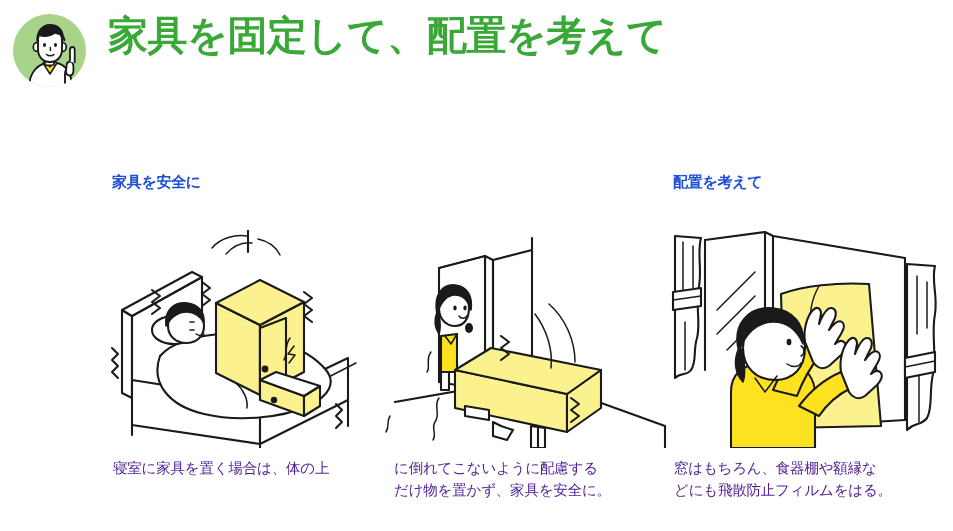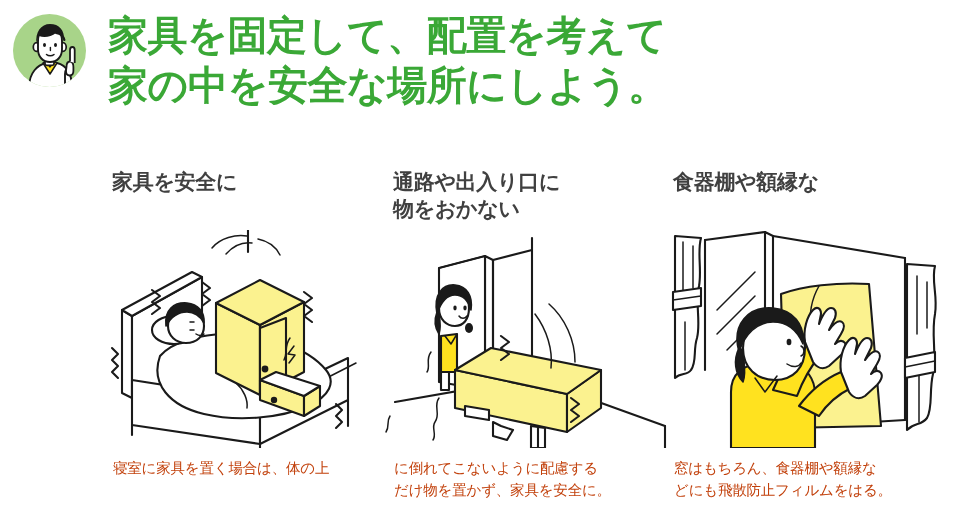--- a/index.html
+++ b/index.html
@@ -68,26 +68,27 @@
     height: 379px;
   }
   .col-1 { left: 108px; }
   .col-2 { left: 389px; }
   .col-3 { left: 669px; }
 
   .col-heading {
     position: absolute;
     left: 4px;
     top: 16px;
-    color: #404040;
+    color: #1d4ed8;
     font-weight: bold;
-    font-size: 21px;
+    font-size: 15px;
     line-height: 27px;
     letter-spacing: -0.3px;
     white-space: nowrap;
+    text-align: right;
   }
   .col-heading .hd-line {
     display: block;
   }
 
   .col-art {
     position: absolute;
     left: 0;
     top: 78px;
     width: 285px;
@@ -97,21 +98,21 @@
     display: block;
     width: 100%;
     height: 100%;
   }
 
   .col-caption {
     position: absolute;
     left: 5px;
     top: 305px;
     width: 282px;
-    color: #c2410c;
+    color: #4c1d95;
     font-size: 14.5px;
     line-height: 22px;
     letter-spacing: -0.2px;
     white-space: nowrap;
   }
   .col-caption .cap-line {
     display: block;
   }
 
   
@@ -196,21 +197,20 @@
 
           <path d="M52 74 L52 60 C52 56 54 53 57 53 L57 53" fill="#ffffff" stroke="#1a1a1a" stroke-width="1.9" stroke-linejoin="round"></path>
           <path d="M53.5 53 C53.5 49.5 55 47.5 57 47.5 C59 47.5 60.4 49.5 60.4 53 L60.4 57 C60.4 60 58.5 61.5 56.6 61.5 C54.5 61.5 53 60 53 57 Z" fill="#ffffff" stroke="#1a1a1a" stroke-width="1.8" stroke-linejoin="round"></path>
           <path d="M57 47.5 L57 36 C57 34 58.2 33 59.4 33 C60.6 33 61.7 34 61.7 36 L61.7 49" fill="#ffffff" stroke="#1a1a1a" stroke-width="1.8" stroke-linejoin="round"></path>
         </g>
       </svg>
     </div>
 
     <div class="headline">
       <span class="hl-line">家具を固定して、配置を考えて</span>
-      <span class="hl-line">家の中を安全な場所にしよう。</span>
     </div>
   </div>
 
   <div class="columns">
 
     <div class="column col-1">
       <div class="col-heading">
         <span class="hd-line">家具を安全に</span>
       </div>
 
@@ -270,24 +270,20 @@
           <path class="ink-thin" d="M282 186 C278 192 282 196 278 202"></path>
         </svg>
       </div>
 
       <div class="col-caption">
         <span class="cap-line">寝室に家具を置く場合は、体の上</span>
       </div>
     </div>
 
     <div class="column col-2">
-      <div class="col-heading">
-        <span class="hd-line">通路や出入り口に</span>
-        <span class="hd-line">物をおかない</span>
-      </div>
 
       <div class="col-art">
         <svg viewBox="0 0 285 218">
 
           <path class="ink" d="M143 8 L143 148"></path>
           <path class="ink" d="M143 148 L276 196"></path>
           <path class="ink" d="M143 148 L6 172"></path>
           <path class="ink" d="M276 196 L276 218"></path>
 
           <path class="ink-fillwhite" d="M96 26 L96 160 L104 162 L104 30 Z"></path>
@@ -331,21 +327,21 @@
       </div>
 
       <div class="col-caption">
         <span class="cap-line">に倒れてこないように配慮する</span>
         <span class="cap-line">だけ物を置かず、家具を安全に。</span>
       </div>
     </div>
 
     <div class="column col-3">
       <div class="col-heading">
-        <span class="hd-line">食器棚や額縁な</span>
+        <span class="hd-line">配置を考えて</span>
       </div>
 
       <div class="col-art">
         <svg viewBox="0 0 285 218">
 
           <path class="ink" d="M36 10 L36 140"></path>
           <path class="ink" d="M36 10 L96 2"></path>
           <path class="ink-fillwhite" d="M96 2 L96 196 L104 198 L104 6 Z"></path>
           <path class="ink" d="M104 6 L236 28"></path>
           <path class="ink" d="M104 198 L236 190"></path>

